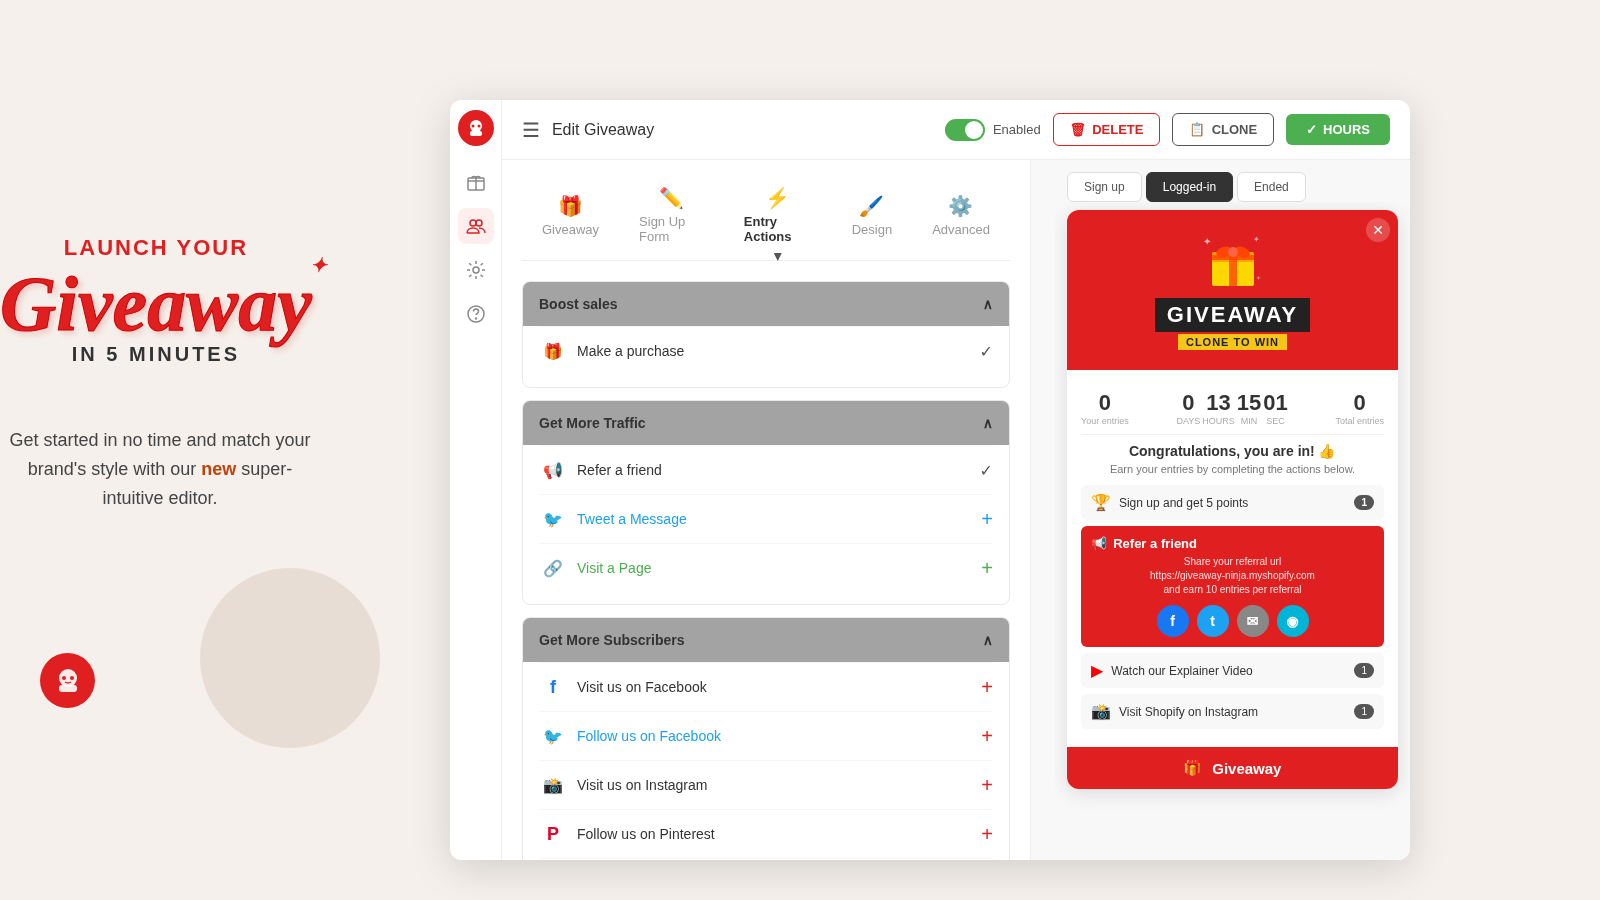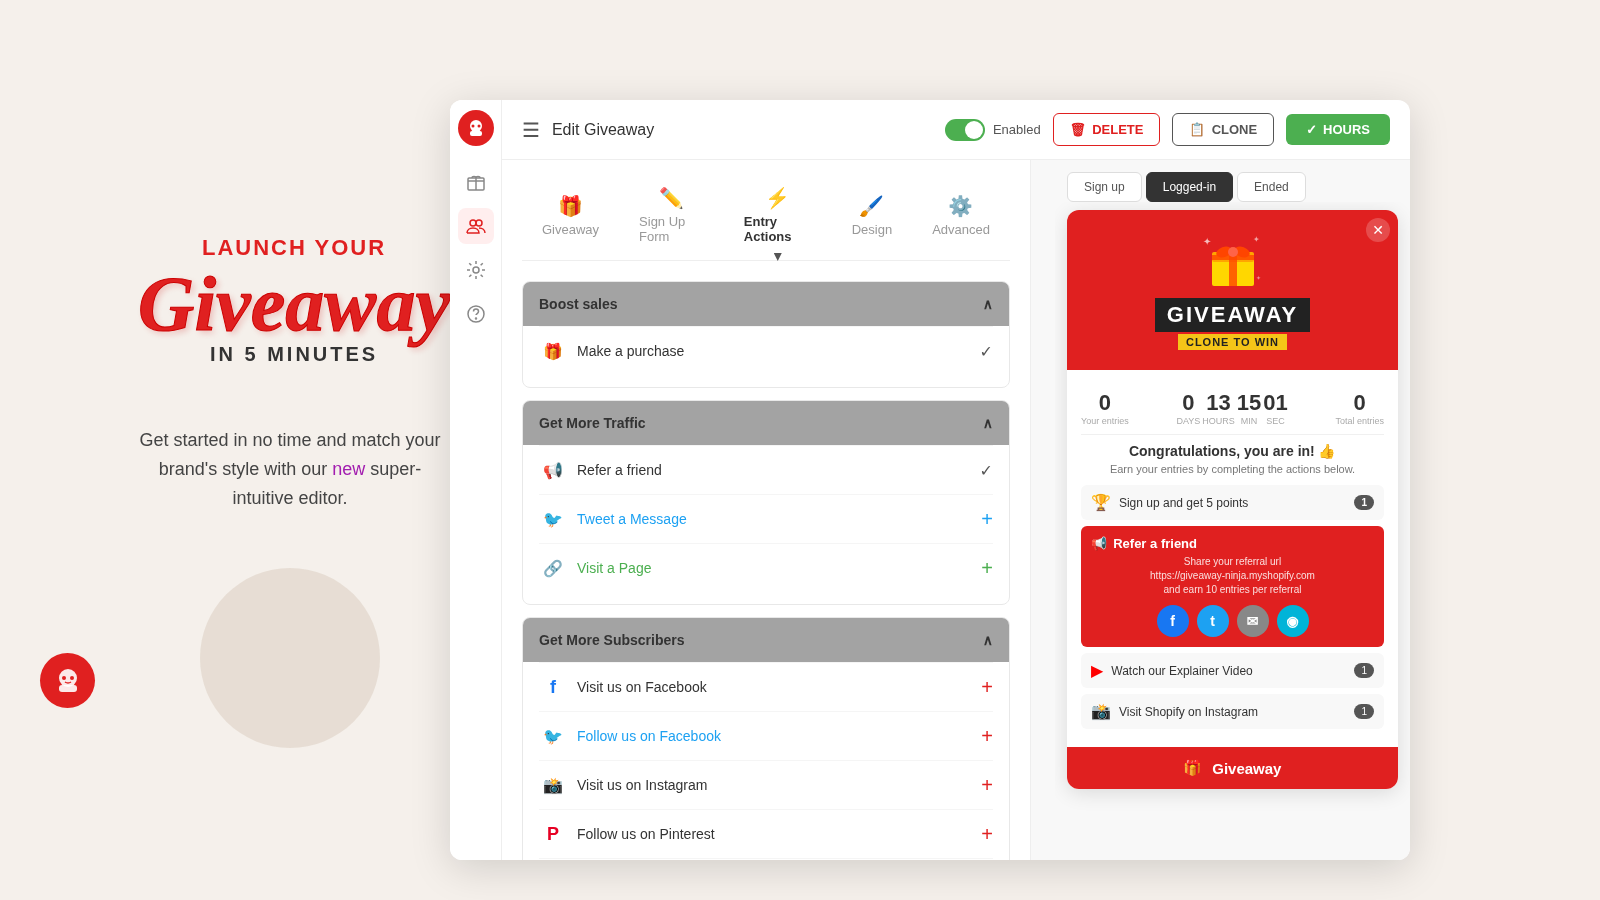--- a/index.html
+++ b/index.html
@@ -14,21 +14,21 @@
 
     
     .left-panel {
       position: absolute;
       left: 0;
       top: 0;
       width: 450px;
       height: 748px;
       display: flex;
       flex-direction: column;
-      align-items: flex-end;
+      align-items: flex-start;
       justify-content: center;
     }
 
     .launch-text {
       font-size: 22px;
       font-weight: 900;
       color: #e02020;
       text-transform: uppercase;
       letter-spacing: 2px;
       margin-bottom: 4px;
@@ -45,22 +45,22 @@
     .tagline {
       margin-top: 50px;
       font-size: 18px;
       color: #444;
       text-align: center;
       line-height: 1.6;
       max-width: 320px;
     }
 
     .tagline .new {
-      color: #a21caf;
-      font-weight: 400;
+      color: #c2410c;
+      font-weight: 700;
     }
 
     .bottom-logo {
       position: absolute;
       bottom: 40px;
       left: 40px;
     }
 
     .ninja-icon {
       width: 55px;

